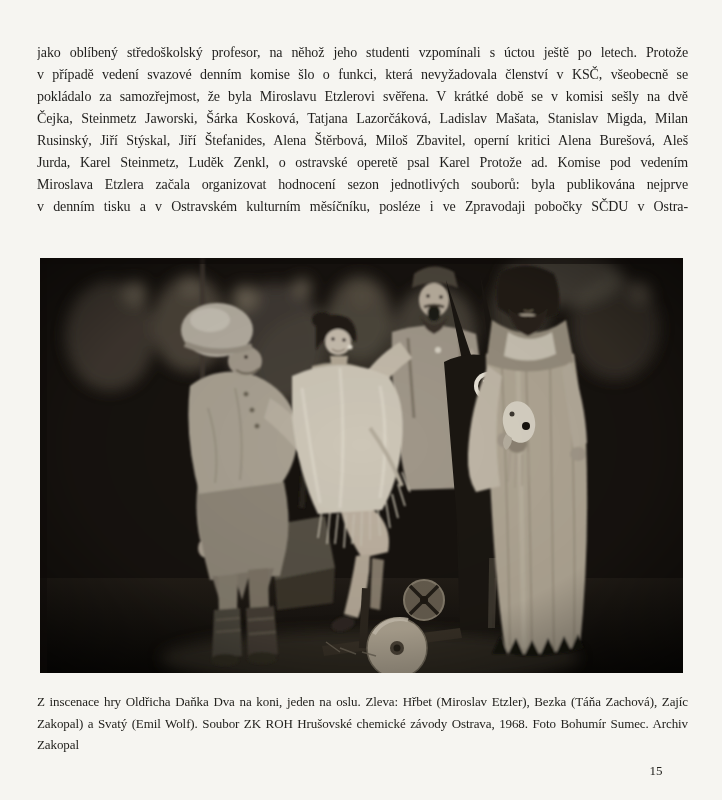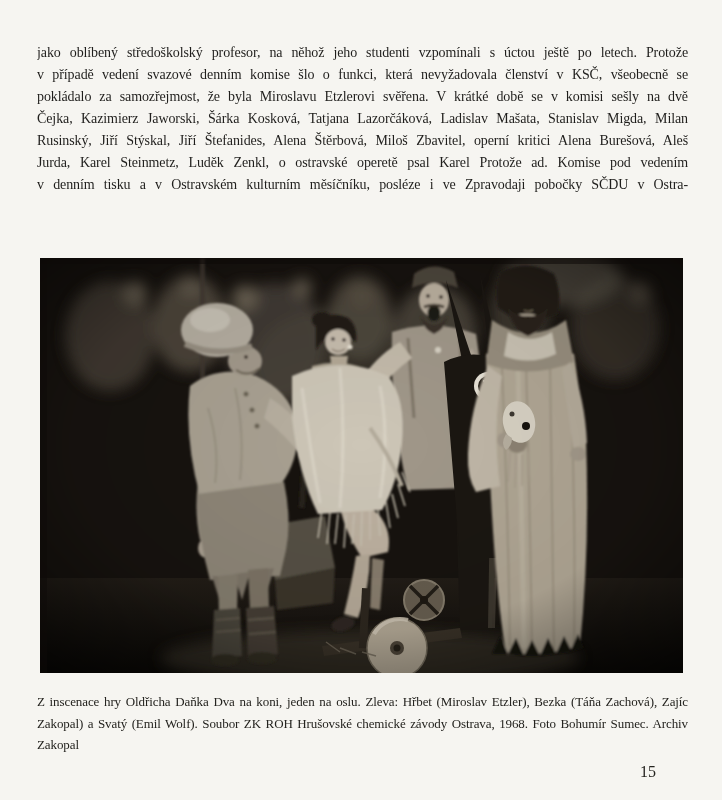--- a/index.html
+++ b/index.html
@@ -30,35 +30,36 @@
     font-size:13px; line-height:21.5px; letter-spacing:-0.1px;
     color:#24231f;
   }
   .caption-line {
     text-align:justify; text-align-last:justify;
     height:21.5px; overflow:hidden;
   }
   .caption-line:last-child { text-align-last:left; }
   .page-number {
     position:absolute; left:640px; top:763px; width:32px;
-    text-align:left; font-size:16px; color:#24231f;
+    text-align:center; font-size:13px; color:#24231f;
   }
 </style>
 </head>
 <body>
 
 <div class="page">
 
   <main class="text-block">
       <div class="body-line">jako oblíbený středoškolský profesor, na něhož jeho studenti vzpomínali s úctou ještě po letech. Protože</div>
       <div class="body-line">v případě vedení svazové denním komise šlo o funkci, která nevyžadovala členství v KSČ, všeobecně se</div>
       <div class="body-line">pokládalo za samozřejmost, že byla Miroslavu Etzlerovi svěřena. V krátké době se v komisi sešly na dvě</div>
-      <div class="body-line">Čejka, Kazimierz Jaworski, Šárka Kosková, Tatjana Lazorčáková, Ladislav Mašata, Stanislav Migda, Milan</div>
+      <div class="body-line">Čejka, Steinmetz Jaworski, Šárka Kosková, Tatjana Lazorčáková, Ladislav Mašata, Stanislav Migda, Milan</div>
       <div class="body-line">Rusinský, Jiří Stýskal, Jiří Štefanides, Alena Štěrbová, Miloš Zbavitel, operní kritici Alena Burešová, Aleš</div>
       <div class="body-line">Jurda, Karel Steinmetz, Luděk Zenkl, o ostravské operetě psal Karel Protože ad. Komise pod vedením</div>
+      <div class="body-line">Miroslava Etzlera začala organizovat hodnocení sezon jednotlivých souborů: byla publikována nejprve</div>
       <div class="body-line">v denním tisku a v Ostravském kulturním měsíčníku, posléze i ve Zpravodaji pobočky SČDU v Ostra-</div>
     </main>
 
   <figure class="photo">
     <svg width="643" height="415" viewBox="0 0 643 415" xmlns="http://www.w3.org/2000/svg">
       <defs>
         <filter id="b7" x="-40%" y="-40%" width="180%" height="180%">
             <feGaussianBlur stdDeviation="7"></feGaussianBlur>
           </filter>
         <filter id="b3" x="-40%" y="-40%" width="180%" height="180%">

